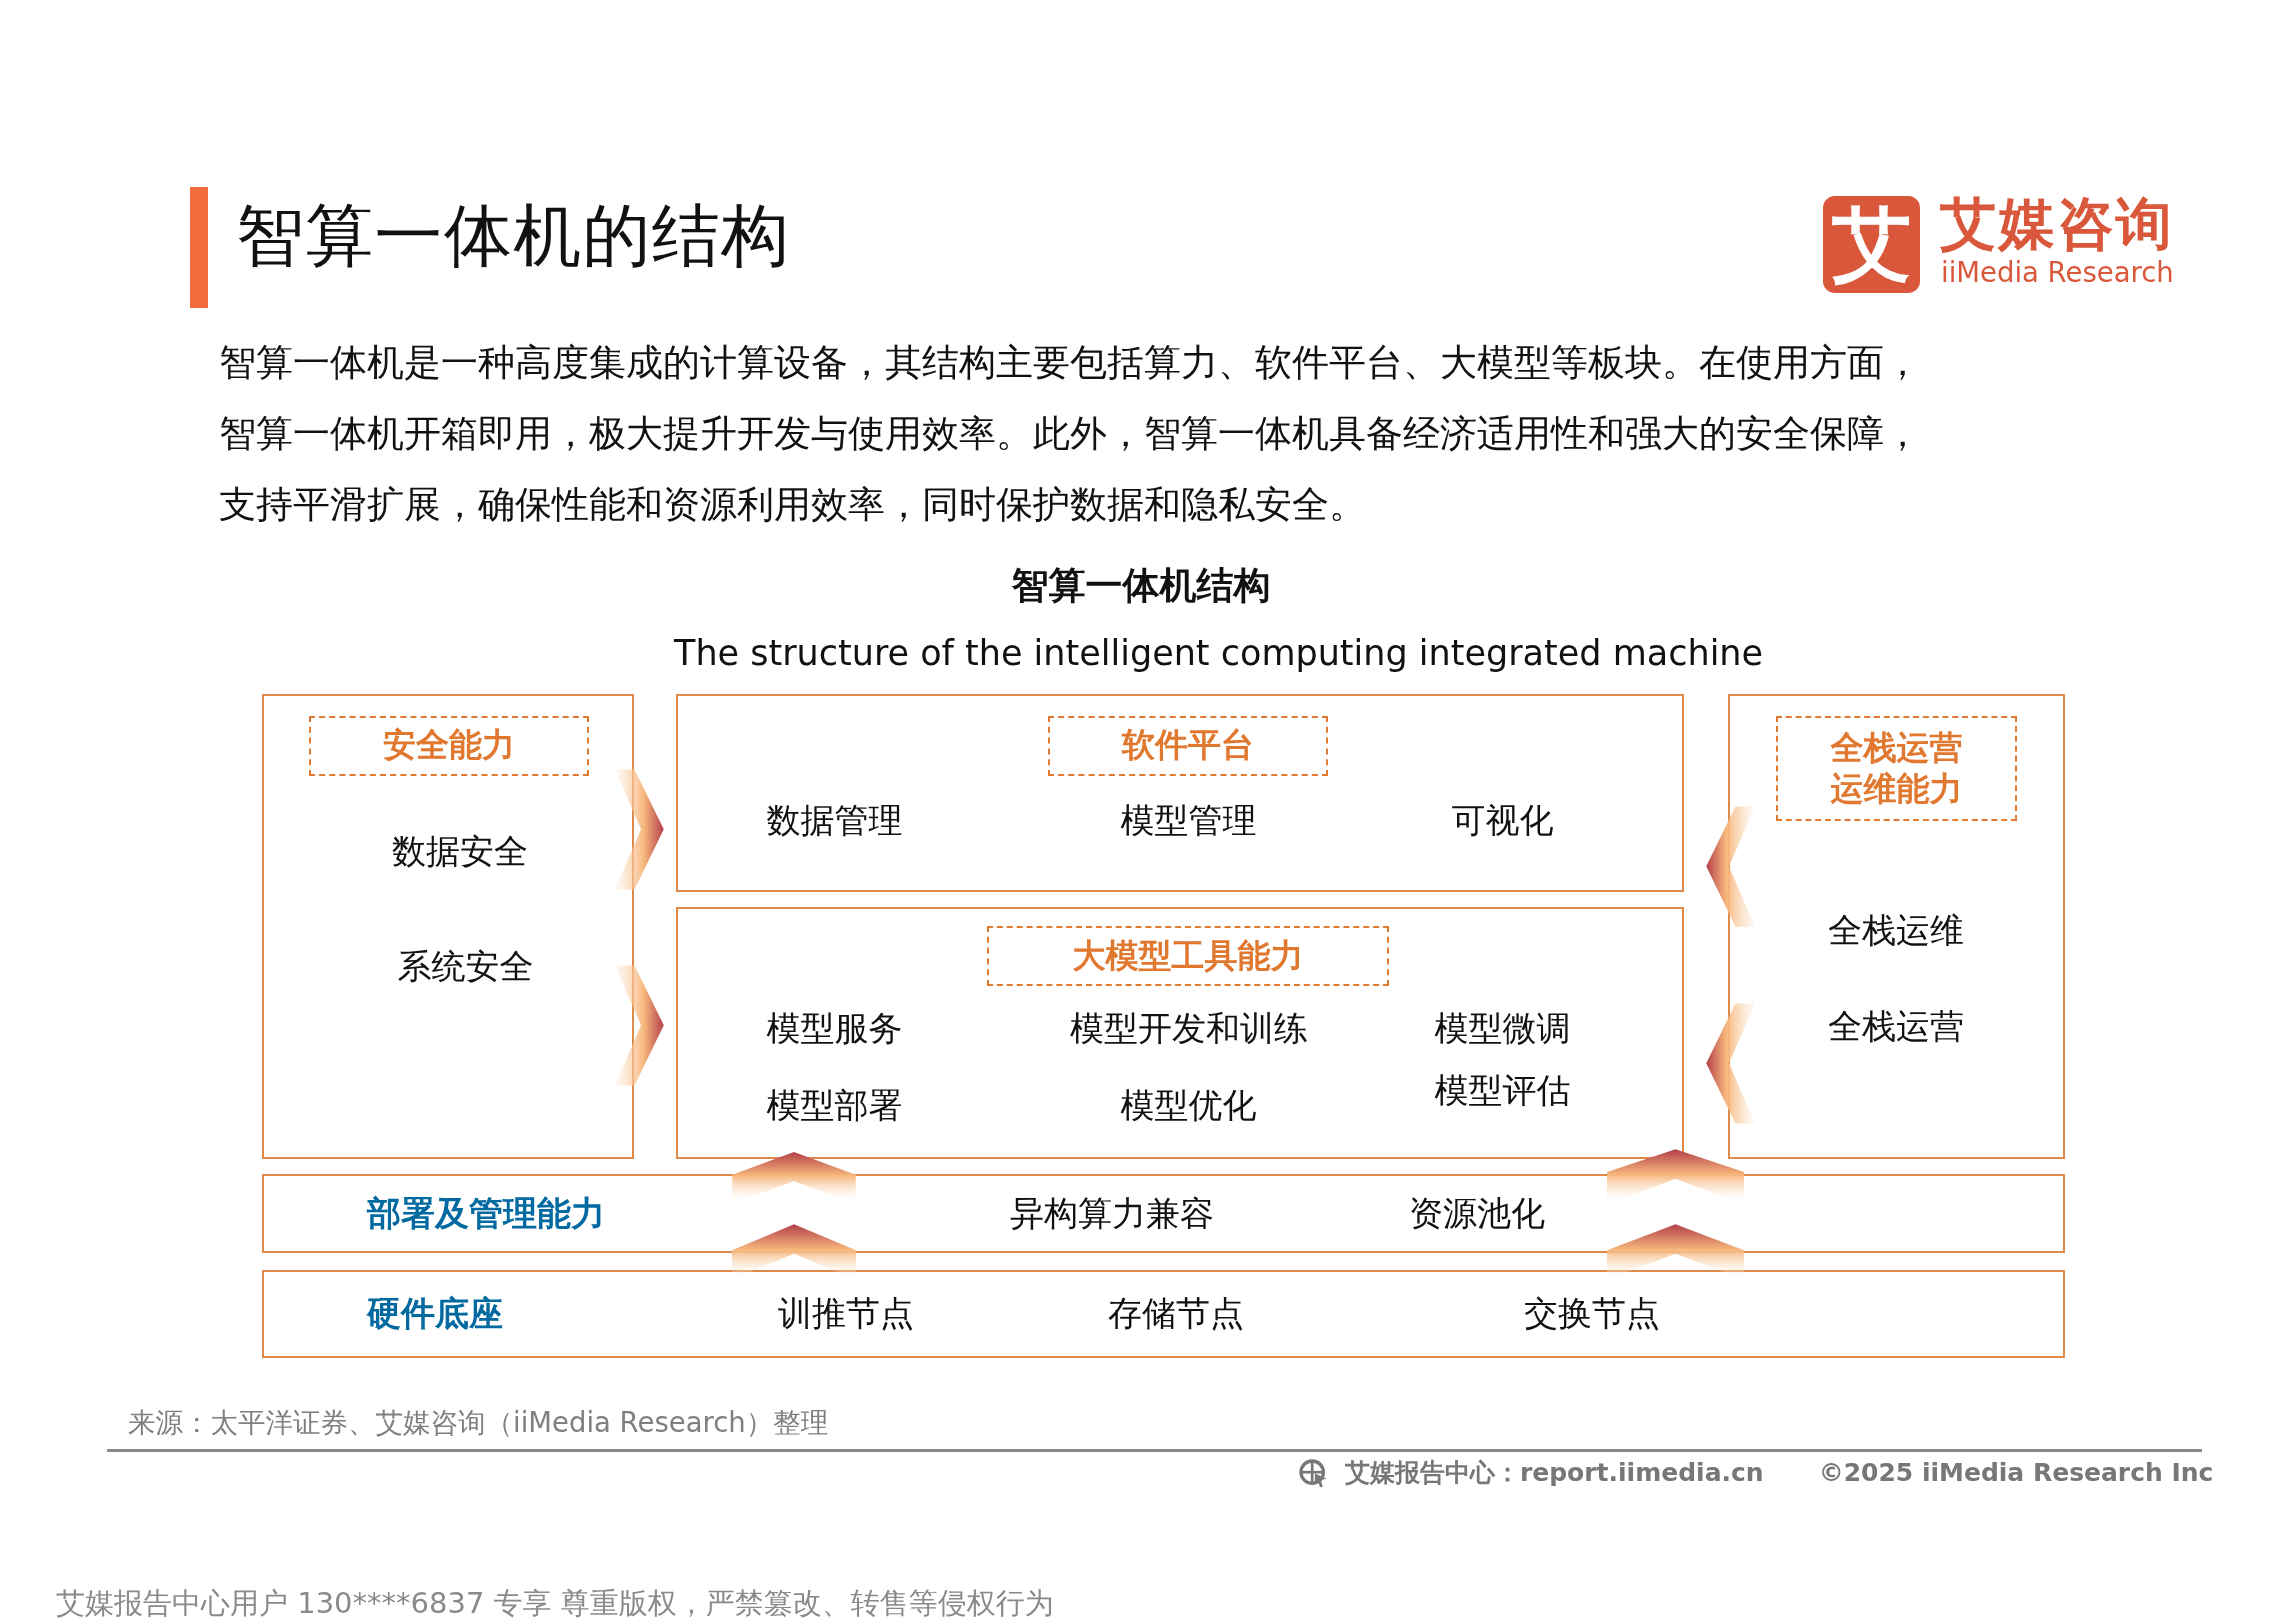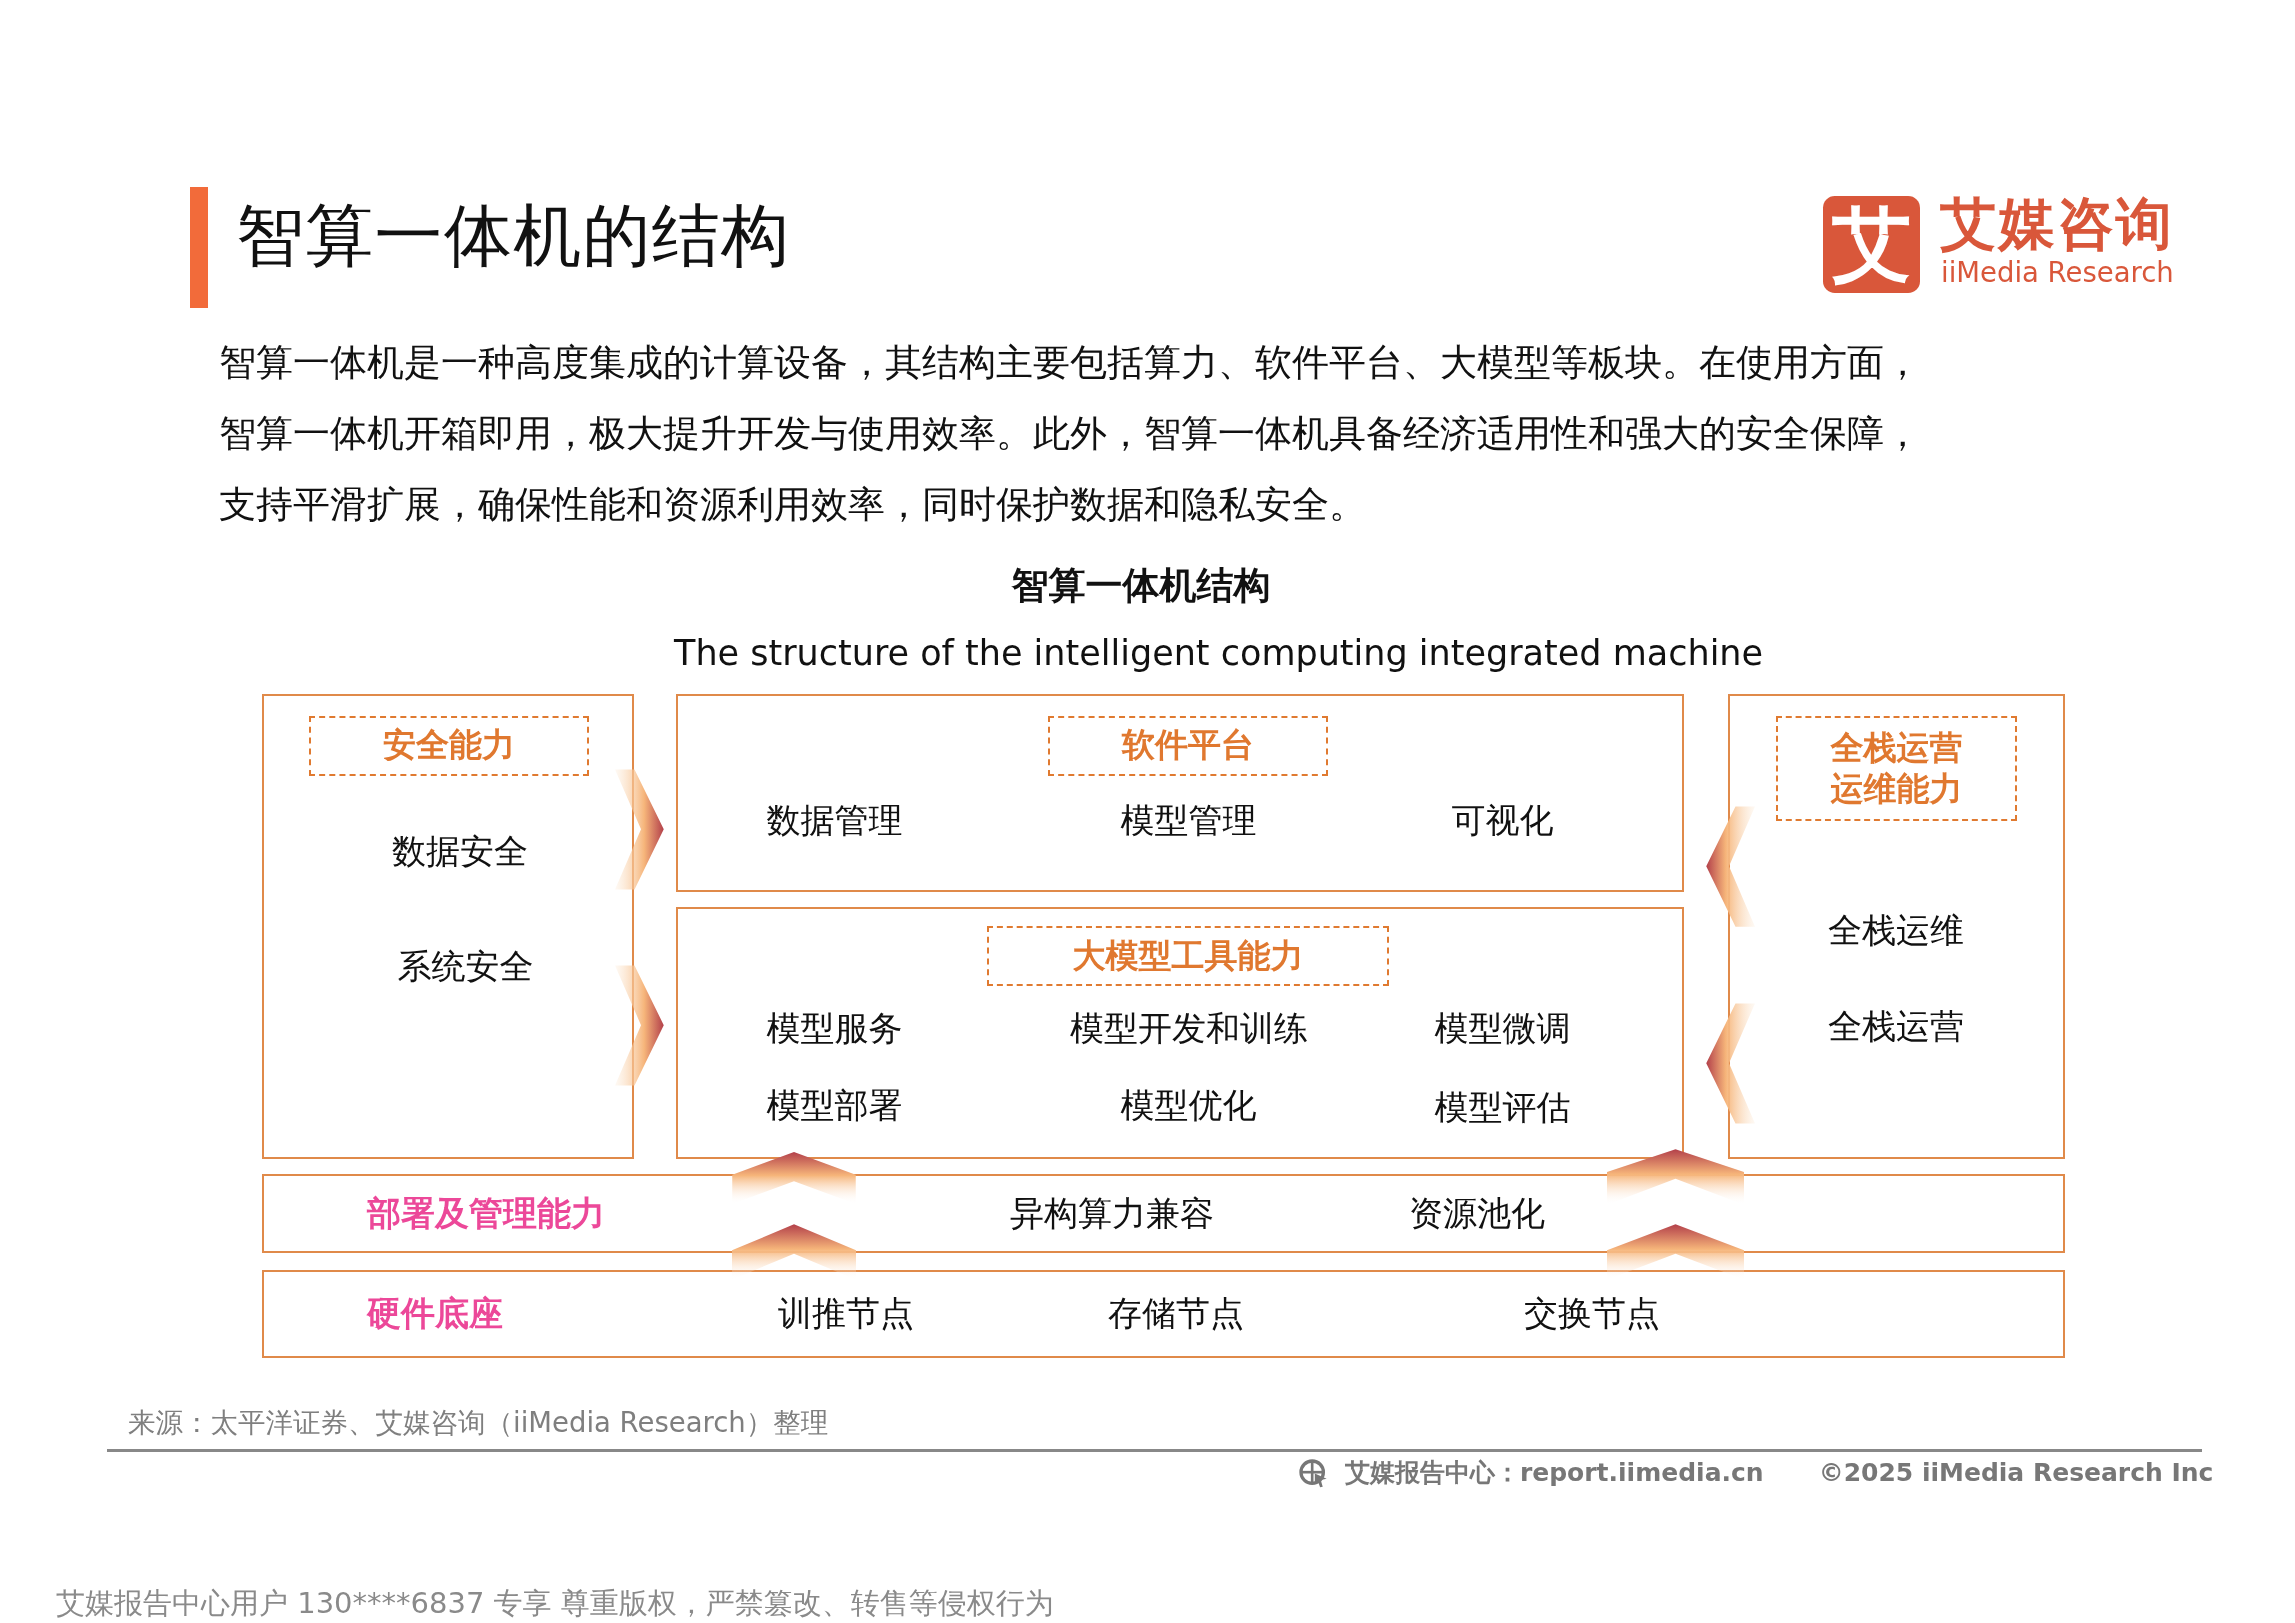--- a/index.html
+++ b/index.html
@@ -14,21 +14,21 @@
   .logo-cn { position:absolute; left:117px; top:-5.2px; font-size:56px; line-height:65px; color:#d9573a; font-weight:bold; letter-spacing:2.6px; white-space:nowrap; }
   .logo-en { position:absolute; left:118px; top:60px; font-size:27.5px; line-height:33px; color:#d9573a; white-space:nowrap; }
   .para { left:219px; top:327px; width:1898px; font-size:37px; line-height:71px; color:#111; }
   .para div { white-space:nowrap; }
   .chart-title { left:0; width:2295px; top:560px; text-align:center; font-size:37px; line-height:52px; font-weight:bold; color:#111; }
   .chart-title span { display:inline-block; transform:translateX(-6.5px); }
   .chart-sub { left:674px; top:628px; font-size:35px; line-height:50px; color:#111; white-space:nowrap; }
   .box { border:2.6px solid #e08a4a; box-sizing:border-box; background:#fff; }
   .dash { border:2.6px dashed #e07a30; box-sizing:border-box; color:#e0782f; font-weight:bold; text-align:center; display:flex; align-items:center; justify-content:center; }
   .item { font-size:34px; line-height:42px; color:#111; white-space:nowrap; text-align:center; }
-  .orange-label { font-size:34px; line-height:42px; color:#ec4899; font-weight:bold; white-space:nowrap; }
+  .orange-label { font-size:34px; line-height:42px; color:#0369a1; font-weight:bold; white-space:nowrap; }
   .chev-r { width:46px; height:131px; }
   .source { left:128px; top:1404px; font-size:27.5px; line-height:37px; color:#7f7f7f; white-space:nowrap; }
   .rule { left:107px; top:1449px; width:2095px; height:3.3px; background:#888; }
   .footer { left:1299px; top:1454px; font-size:25px; line-height:38px; color:#777; white-space:nowrap; font-weight:bold; display:flex; align-items:center;gap:9px; }
   .footer .globe { width:29px; height:29px; margin-right:7.9px; }
   .footer .copy { margin-left:46px; }
   .watermark { left:56px; top:1584px; font-size:29px; line-height:39px; color:#8a8a8a; white-space:nowrap; }
 </style>
 </head>
 <body>
@@ -91,21 +91,21 @@
   <div class="abs item" style="left:733px;width:183px;top:103px;">可视化</div>
 </div>
 
 <div class="abs box" style="left:676px;top:907px;width:1008px;height:252px;padding-left:44px;">
   <div class="abs dash" style="left:309px;top:17px;width:402px;height:60px;font-size:33px;">大模型工具能力</div>
   <div class="abs item" style="left:65px;width:183px;top:98px;">模型服务</div>
   <div class="abs item" style="left:367px;width:288px;top:98px;">模型开发和训练</div>
   <div class="abs item" style="left:733px;width:183px;top:98px;">模型微调</div>
   <div class="abs item" style="left:65px;width:183px;top:175px;">模型部署</div>
   <div class="abs item" style="left:419px;width:183px;top:175px;">模型优化</div>
-  <div class="abs item" style="left:733px;width:183px;top:177px;">模型评估</div>
+  <div class="abs item" style="left:733px;width:183px;top:160px;">模型评估</div>
 </div>
 
 <div class="abs box" style="left:1728px;top:694px;width:337px;height:465px;">
   <div class="abs dash" style="left:46px;top:19.6px;width:241px;height:105px;font-size:33px;flex-direction:column;line-height:41px;">
     <span>全栈运营</span>
     <span>运维能力</span>
   </div>
   <div class="abs item" style="left:0;width:332px;top:213px;">全栈运维</div>
   <div class="abs item" style="left:0;width:332px;top:309px;">全栈运营</div>
 </div>

